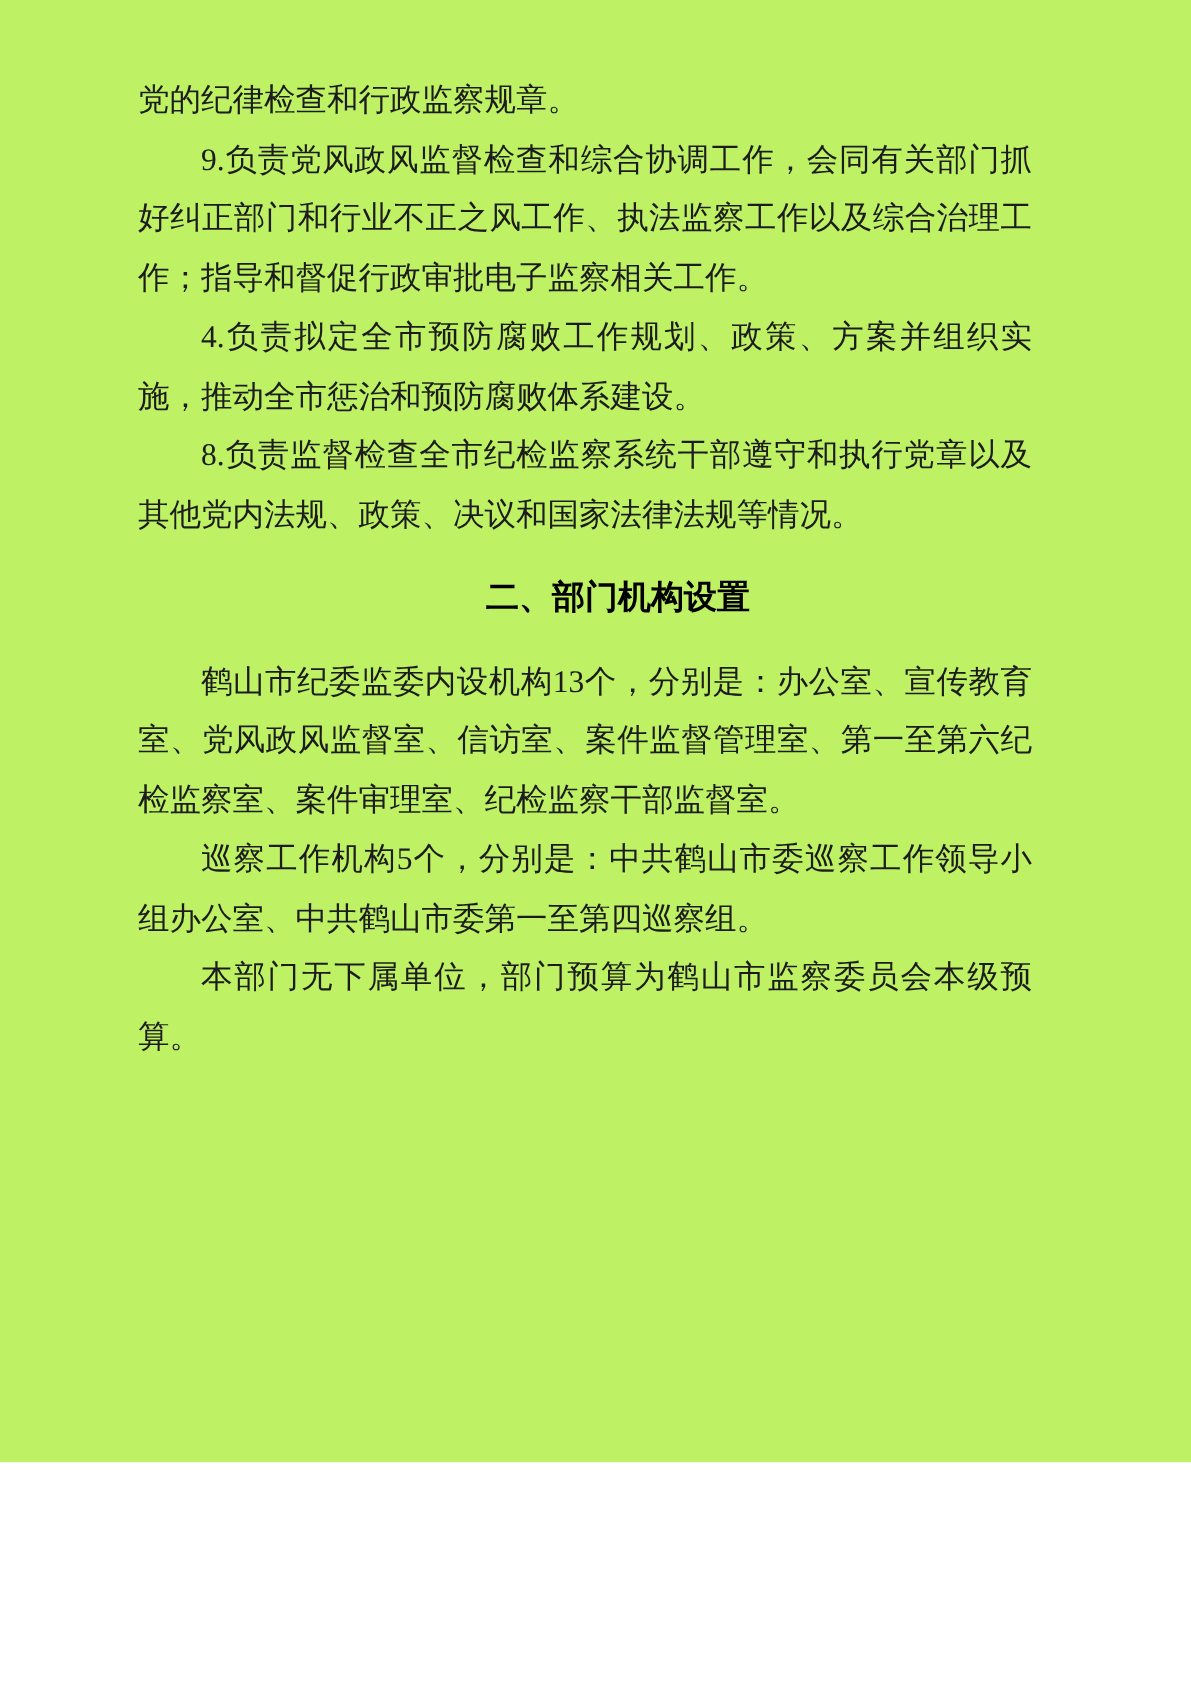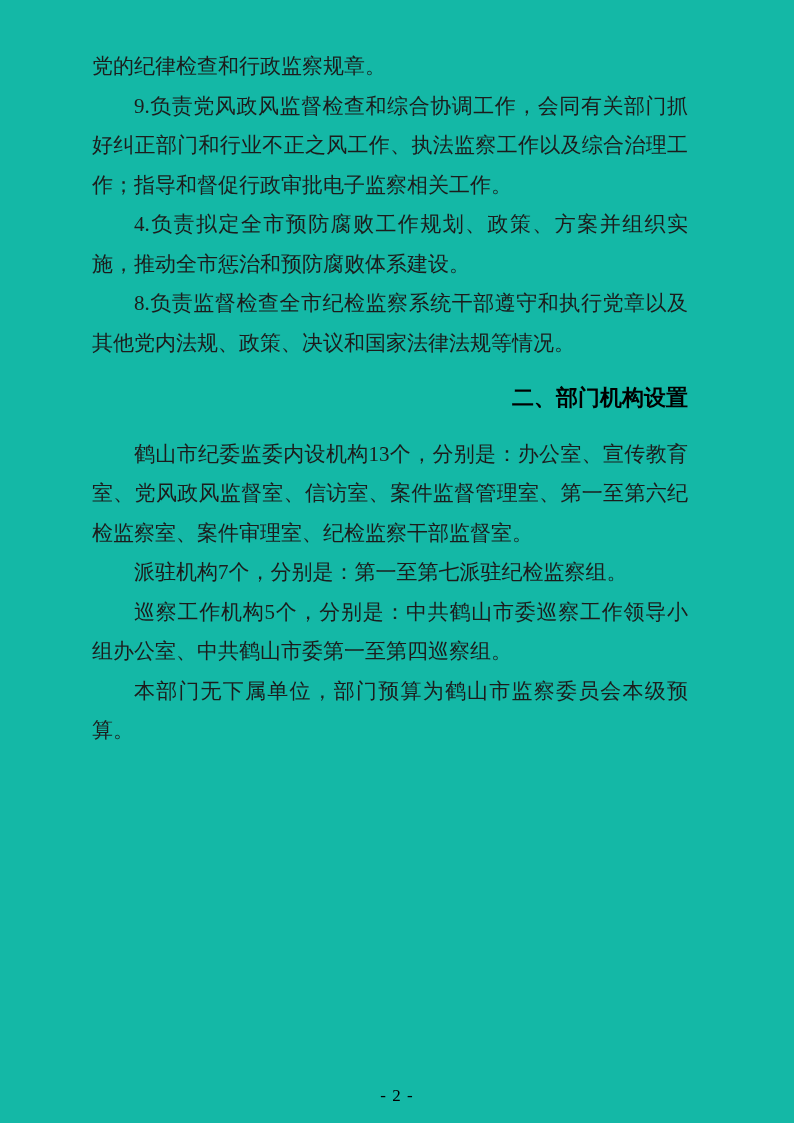--- a/index.html
+++ b/index.html
@@ -4,22 +4,22 @@
 <style>
   * { box-sizing: border-box; }
   html, body {
     margin: 0;
     padding: 0;
     background: #ffffff;
   }
   .page {
     position: relative;
     width: 794px;
-    height: 1123px;
-    background: #14b8a6;
+    height: 975px;
+    background: #bef264;
     overflow: hidden;
     font-family: "Liberation Serif", "DejaVu Serif", serif;
     color: #1c1c1c;
   }
   .content {
     position: absolute;
     left: 92px;
     top: 47px;
     width: 596px;
   }
@@ -36,21 +36,21 @@
     text-indent: 0;
   }
   .heading {
     margin: 15px 0 17px 0;
     font-size: 22px;
     line-height: 39.5px;
     font-weight: bold;
     color: #000000;
     text-indent: 2em;
     font-family: "Liberation Sans", "DejaVu Sans", sans-serif;
-    text-align: right;
+    text-align: center;
   }
   .footer {
     position: absolute;
     left: 0;
     right: 0;
     top: 1086px;
     text-align: center;
     font-size: 17px;
     letter-spacing: 1px;
     color: #000000;
@@ -61,18 +61,17 @@
 <body>
 
 <div class="page">
   <div class="content">
     <p class="para no-indent">党的纪律检查和行政监察规章。</p>
     <p class="para">9.负责党风政风监督检查和综合协调工作，会同有关部门抓好纠正部门和行业不正之风工作、执法监察工作以及综合治理工作；指导和督促行政审批电子监察相关工作。</p>
     <p class="para">4.负责拟定全市预防腐败工作规划、政策、方案并组织实施，推动全市惩治和预防腐败体系建设。</p>
     <p class="para">8.负责监督检查全市纪检监察系统干部遵守和执行党章以及其他党内法规、政策、决议和国家法律法规等情况。</p>
     <h2 class="heading">二、部门机构设置</h2>
     <p class="para">鹤山市纪委监委内设机构13个，分别是：办公室、宣传教育室、党风政风监督室、信访室、案件监督管理室、第一至第六纪检监察室、案件审理室、纪检监察干部监督室。</p>
-    <p class="para">派驻机构7个，分别是：第一至第七派驻纪检监察组。</p>
     <p class="para">巡察工作机构5个，分别是：中共鹤山市委巡察工作领导小组办公室、中共鹤山市委第一至第四巡察组。</p>
     <p class="para">本部门无下属单位，部门预算为鹤山市监察委员会本级预算。</p>
   </div>
   <div class="footer">- 2 -</div>
 </div>
 
 </body></html>

